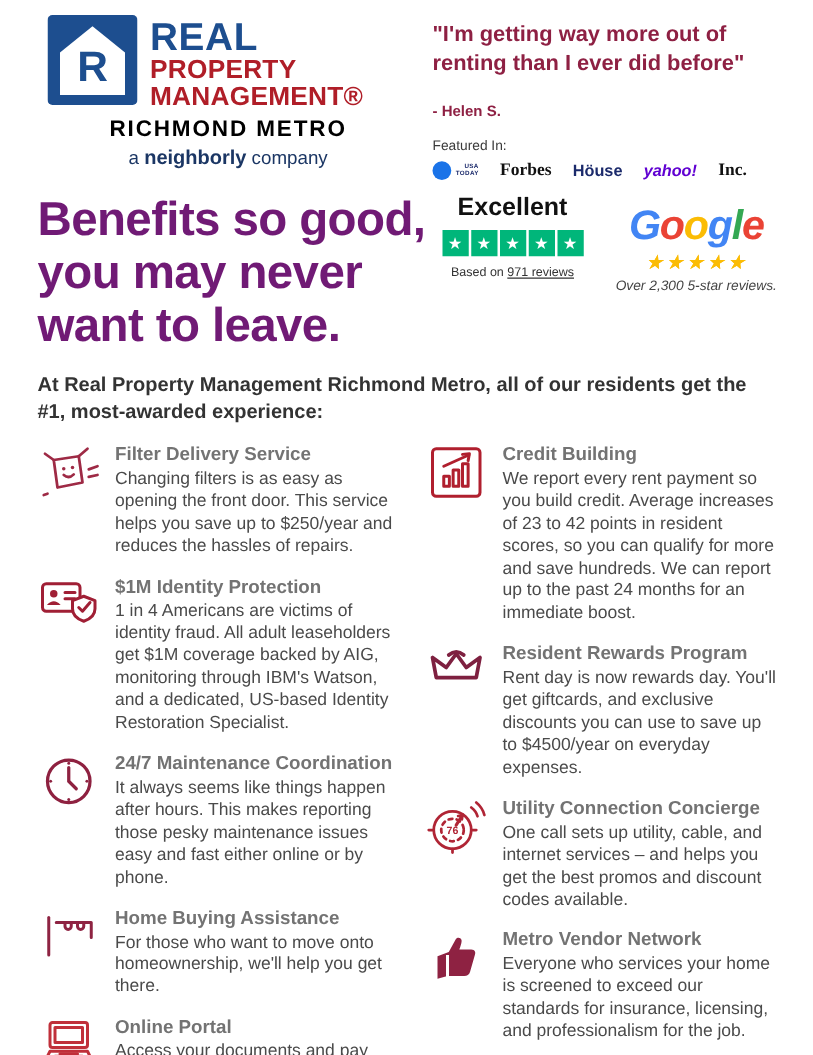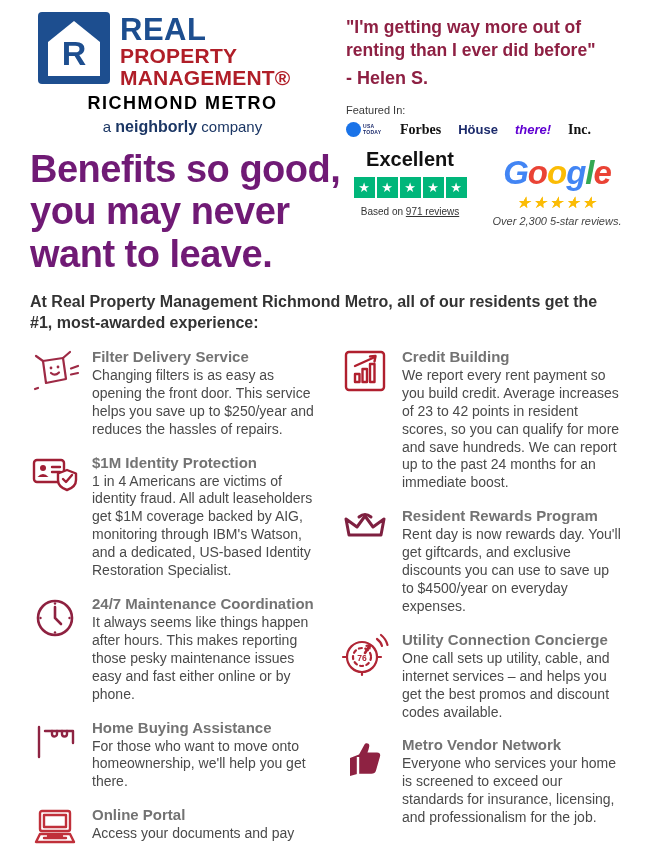--- a/index.html
+++ b/index.html
@@ -14,23 +14,23 @@
   .logo-mark { flex:none; }
   .logo-text { padding-top:2px; }
   .logo-l1 { font-size:31px; font-weight:bold; color:#1d4e8f; letter-spacing:.5px; line-height:1; }
   .logo-l2, .logo-l3 { font-size:21px; font-weight:bold; color:#b01e28; line-height:1.05; letter-spacing:.2px; }
   .region { margin-top:4px; text-align:center; font-size:18px; font-weight:bold; color:#000000; letter-spacing:1.5px; }
   .tagline { margin-top:4px; text-align:center; font-size:15px; color:#1b3664; }
   .tagline b { font-size:16px; }
 
   .quote-block { width:282px; padding-top:4px; }
   .quote { font-size:17.5px; font-weight:bold; color:#8e2043; line-height:1.3; }
-  .attrib { margin-top:6px; font-size:18px; font-weight:bold; color:#8e2043; }
+  .attrib { margin-top:20px; font-size:12px; font-weight:bold; color:#8e2043; }
   .featured-label { margin-top:15px; font-size:11px; color:#3a3a3a; }
-  .featured-logos { margin-top:6px; display:flex; align-items:center; gap:17px; }
+  .featured-logos { margin-top:6px; display:flex; align-items:center; gap:17px;text-align:right; }
   .usat { display:flex; align-items:center; gap:2px; }
   .usat-circle { width:15px; height:15px; border-radius:50%; background:#1a73e8; flex:none; }
   .usat-text { font-size:5px; font-weight:bold; color:#1b2a6b; width:20px; line-height:1.1; letter-spacing:.3px; }
   .lg-forbes { font-family:"Liberation Serif", serif; font-weight:bold; font-size:14px; color:#111; }
   .lg-house { font-weight:bold; font-size:13px; color:#1b2a6b; }
   .lg-yahoo { font-weight:bold; font-size:13px; color:#6001d2; font-style:italic; }
   .lg-inc { font-family:"Liberation Serif", serif; font-weight:bold; font-size:14px; color:#111; }
 
   
   .mid { display:flex; padding:8px 22px 0 30px; justify-content:space-between; }
@@ -95,21 +95,21 @@
       <div class="quote">"I'm getting way more out of renting than I ever did before"</div>
       <div class="attrib">- Helen S.</div>
       <div class="featured-label">Featured In:</div>
       <div class="featured-logos">
         <span class="usat">
           <span class="usat-circle"></span>
           <span class="usat-text">USA TODAY</span>
         </span>
         <span class="lg-forbes">Forbes</span>
         <span class="lg-house">Höuse</span>
-        <span class="lg-yahoo">there!</span>
+        <span class="lg-yahoo">yahoo!</span>
         <span class="lg-inc">Inc.</span>
       </div>
     </div>
   </header>
 
   <section class="mid">
     <h1 class="headline">Benefits so good, you may never want to leave.</h1>
 
     <div class="ratings">
       <div class="trustpilot">

